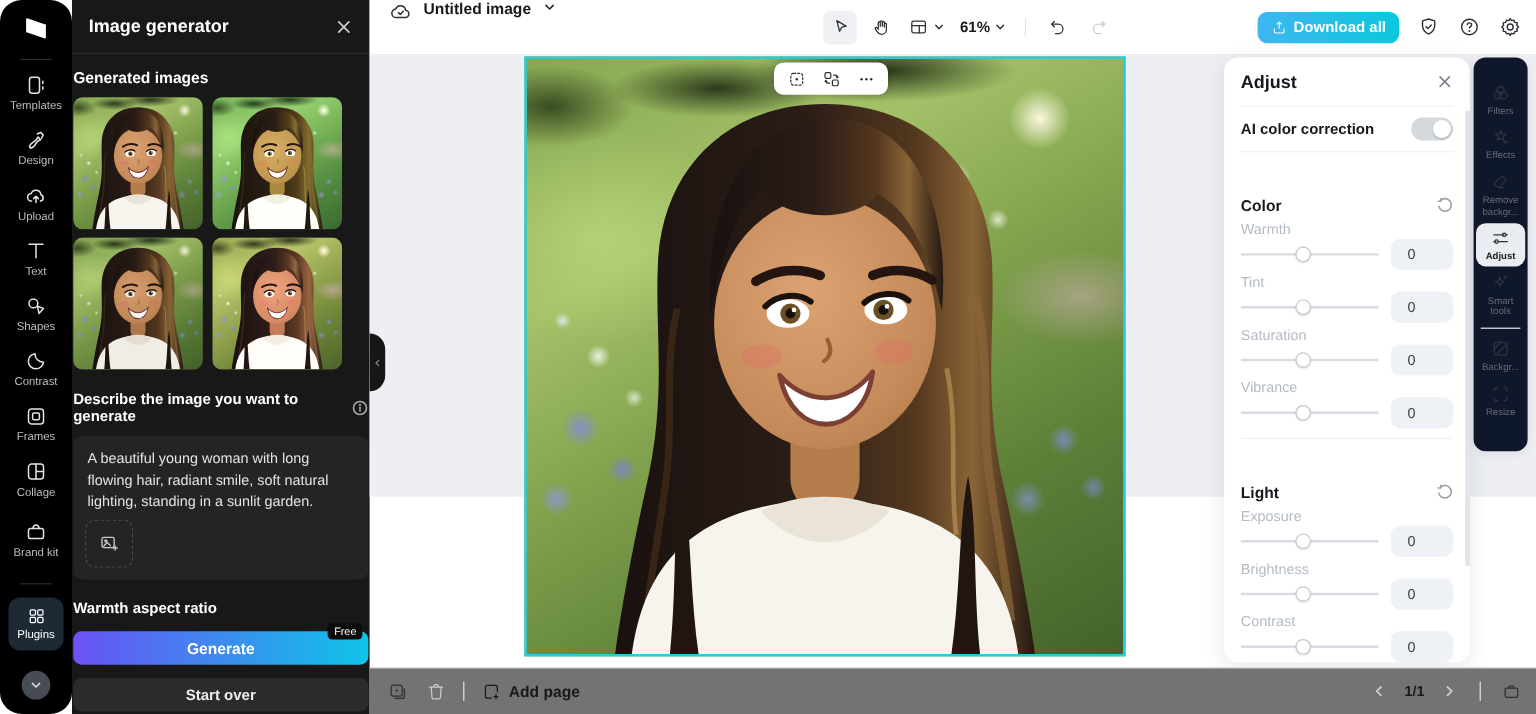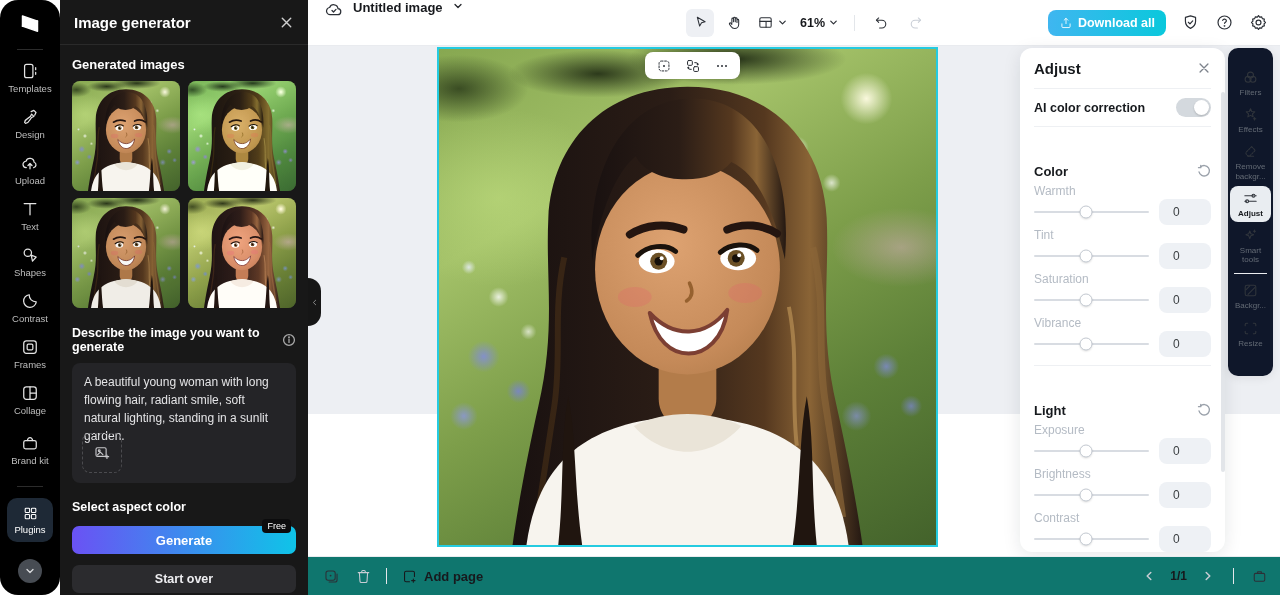--- a/index.html
+++ b/index.html
@@ -17,21 +17,21 @@
   .rail-plugins{margin-top:6px;width:46px;height:44px;border-radius:10px;background:#1e2936;display:flex;flex-direction:column;align-items:center;justify-content:center;color:#fff;cursor:pointer;}
   .rail-plugins .lbl{margin-top:2px;font-size:9.5px;color:#fff;}
   .rail-spacer{flex:1;}
   .rail-avatar{width:24px;height:24px;border-radius:50%;background:#474c53;display:flex;align-items:center;justify-content:center;color:#d9dbde;margin-bottom:12px;cursor:pointer;}
 
   
   #panel{position:absolute;left:60px;top:0;width:248px;height:595px;background:#181818;color:#fff;}
   .panel-head{height:44px;padding:0 14px;display:flex;align-items:center;justify-content:space-between;border-bottom:1px solid #2a2a2a;}
   .panel-title{font-size:15px;font-weight:700;}
   .panel-close{color:#cfcfcf;cursor:pointer;display:flex;}
-  .panel-body{padding:12px 12px 0;}
+  .panel-body{padding:12px 1px 0;}
   .gen-label{font-size:13px;font-weight:700;margin-bottom:9px;}
   .thumb-grid{display:grid;grid-template-columns:108px 108px;gap:7px 8px;}
   .thumb{width:108px;height:110px;border-radius:8px;overflow:hidden;position:relative;background:#3a4a2a;cursor:pointer;}
   .prompt-row{margin-top:18px;display:flex;align-items:center;justify-content:space-between;}
   .prompt-label{font-size:12.5px;font-weight:700;}
   .prompt-info{color:#a8a8a8;display:flex;}
   .prompt-box{margin-top:9px;height:120px;background:#242427;border-radius:8px;padding:10px 12px;position:relative;box-sizing:border-box;cursor:text;}
   .prompt-text{font-size:12px;line-height:1.5;color:#e4e4e6;}
   .add-img-btn{position:absolute;left:10px;bottom:10px;width:38px;height:38px;border:1px dashed #4b4b4f;border-radius:8px;display:flex;align-items:center;justify-content:center;color:#c9c9cc;cursor:pointer;}
   .aspect-label{margin-top:17px;font-size:12.5px;font-weight:700;}
@@ -116,21 +116,21 @@
 
   
   .tools-rail{position:absolute;left:920px;top:2px;width:45px;height:328px;background:#0f172a;border-radius:10px;box-shadow:0 2px 10px rgba(20,30,40,.08);padding-top:17px;box-sizing:border-box;display:flex;flex-direction:column;align-items:center;}
   .tool-item{width:41px;border-radius:8px;padding:4px 0 4px;display:flex;flex-direction:column;align-items:center;color:#30353c;cursor:pointer;margin-bottom:1px;}
   .tool-item .tool-label{margin-top:2px;font-size:8px;line-height:1.15;color:#646b75;text-align:center;max-width:40px;}
   .tool-item.active{background:#e9edf1;}
   .tool-item.active .tool-label{color:#16191d;font-weight:700;}
   .tool-div{width:33px;height:1px;background:#eceef1;margin:4px 0;}
 
   
-  #bottombar{position:absolute;left:0;top:556px;width:972px;height:39px;background:#0f766e;border-top:1px solid #e9ebef;box-sizing:border-box;}
+  #bottombar{position:absolute;left:0;top:556px;width:972px;height:39px;background:#737373;border-top:1px solid #e9ebef;box-sizing:border-box;}
   .bb-left{position:absolute;left:10px;top:0;height:38px;display:flex;align-items:center;gap:6px;}
   .bb-btn{width:26px;height:26px;border-radius:6px;display:flex;align-items:center;justify-content:center;color:#2c3037;cursor:pointer;}
   .bb-btn.disabled{color:#c8cdd4;cursor:default;}
   .bb-div{width:1px;height:16px;background:#e4e7eb;margin:0 4px;}
   .add-page{display:flex;align-items:center;gap:6px;color:#17191d;font-size:13px;font-weight:600;cursor:pointer;padding:0 4px;}
   .bb-right{position:absolute;right:8px;top:0;height:38px;display:flex;align-items:center;gap:8px;}
   .page-ind{font-size:12px;font-weight:700;color:#17191d;}
 </style>
 </head>
 <body>
@@ -463,21 +463,21 @@
         <svg width="18" height="18" viewBox="0 0 24 24">
               <g class="st" stroke-width="1.4">
                 <rect x="4" y="5" width="13.5" height="11.5" rx="2"></rect>
                 <circle cx="8.3" cy="9" r="1.2"></circle>
                 <path d="M6 14.6l3.8-3.8 3.4 3.4"></path>
                 <path d="M18.6 14.6v4.6M16.3 16.9h4.6"></path>
               </g>
             </svg>
       </div>
     </div>
-    <div class="aspect-label">Select aspect color</div>
+    <div class="aspect-label">Warmth aspect ratio</div>
     <div class="gen-btn">
       <span>Generate</span>
       <span class="free-badge">Free</span>
     </div>
     <div class="start-btn">
       <span>Start over</span>
     </div>
   </div>
 </div>
 

